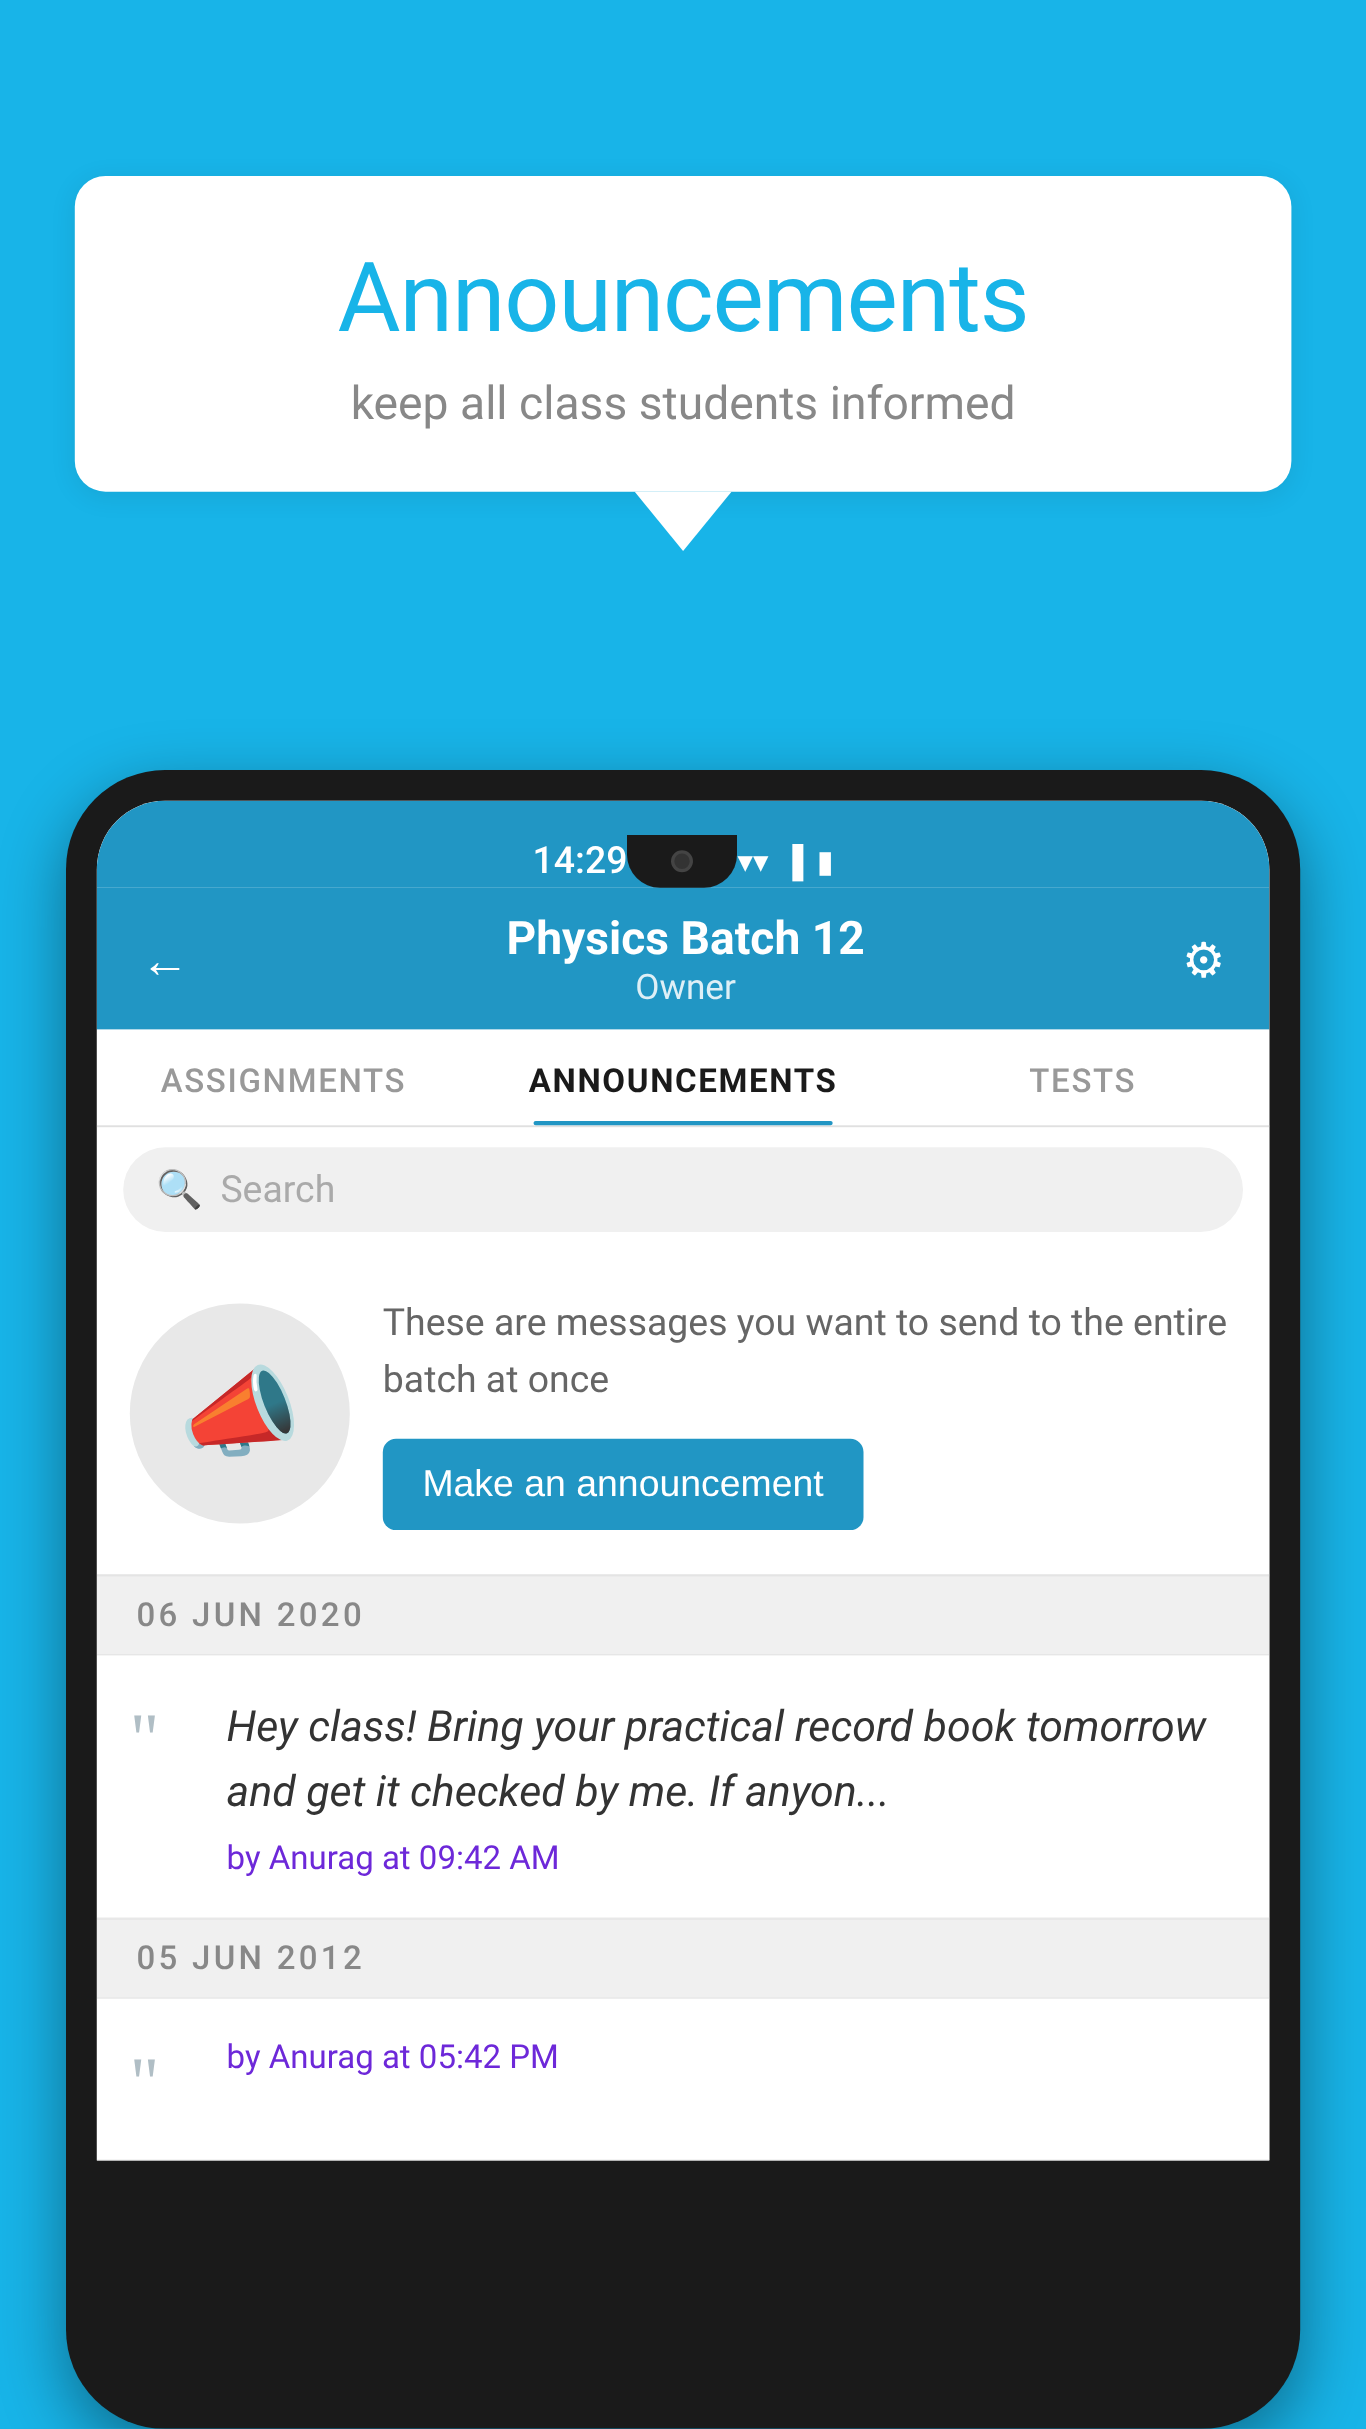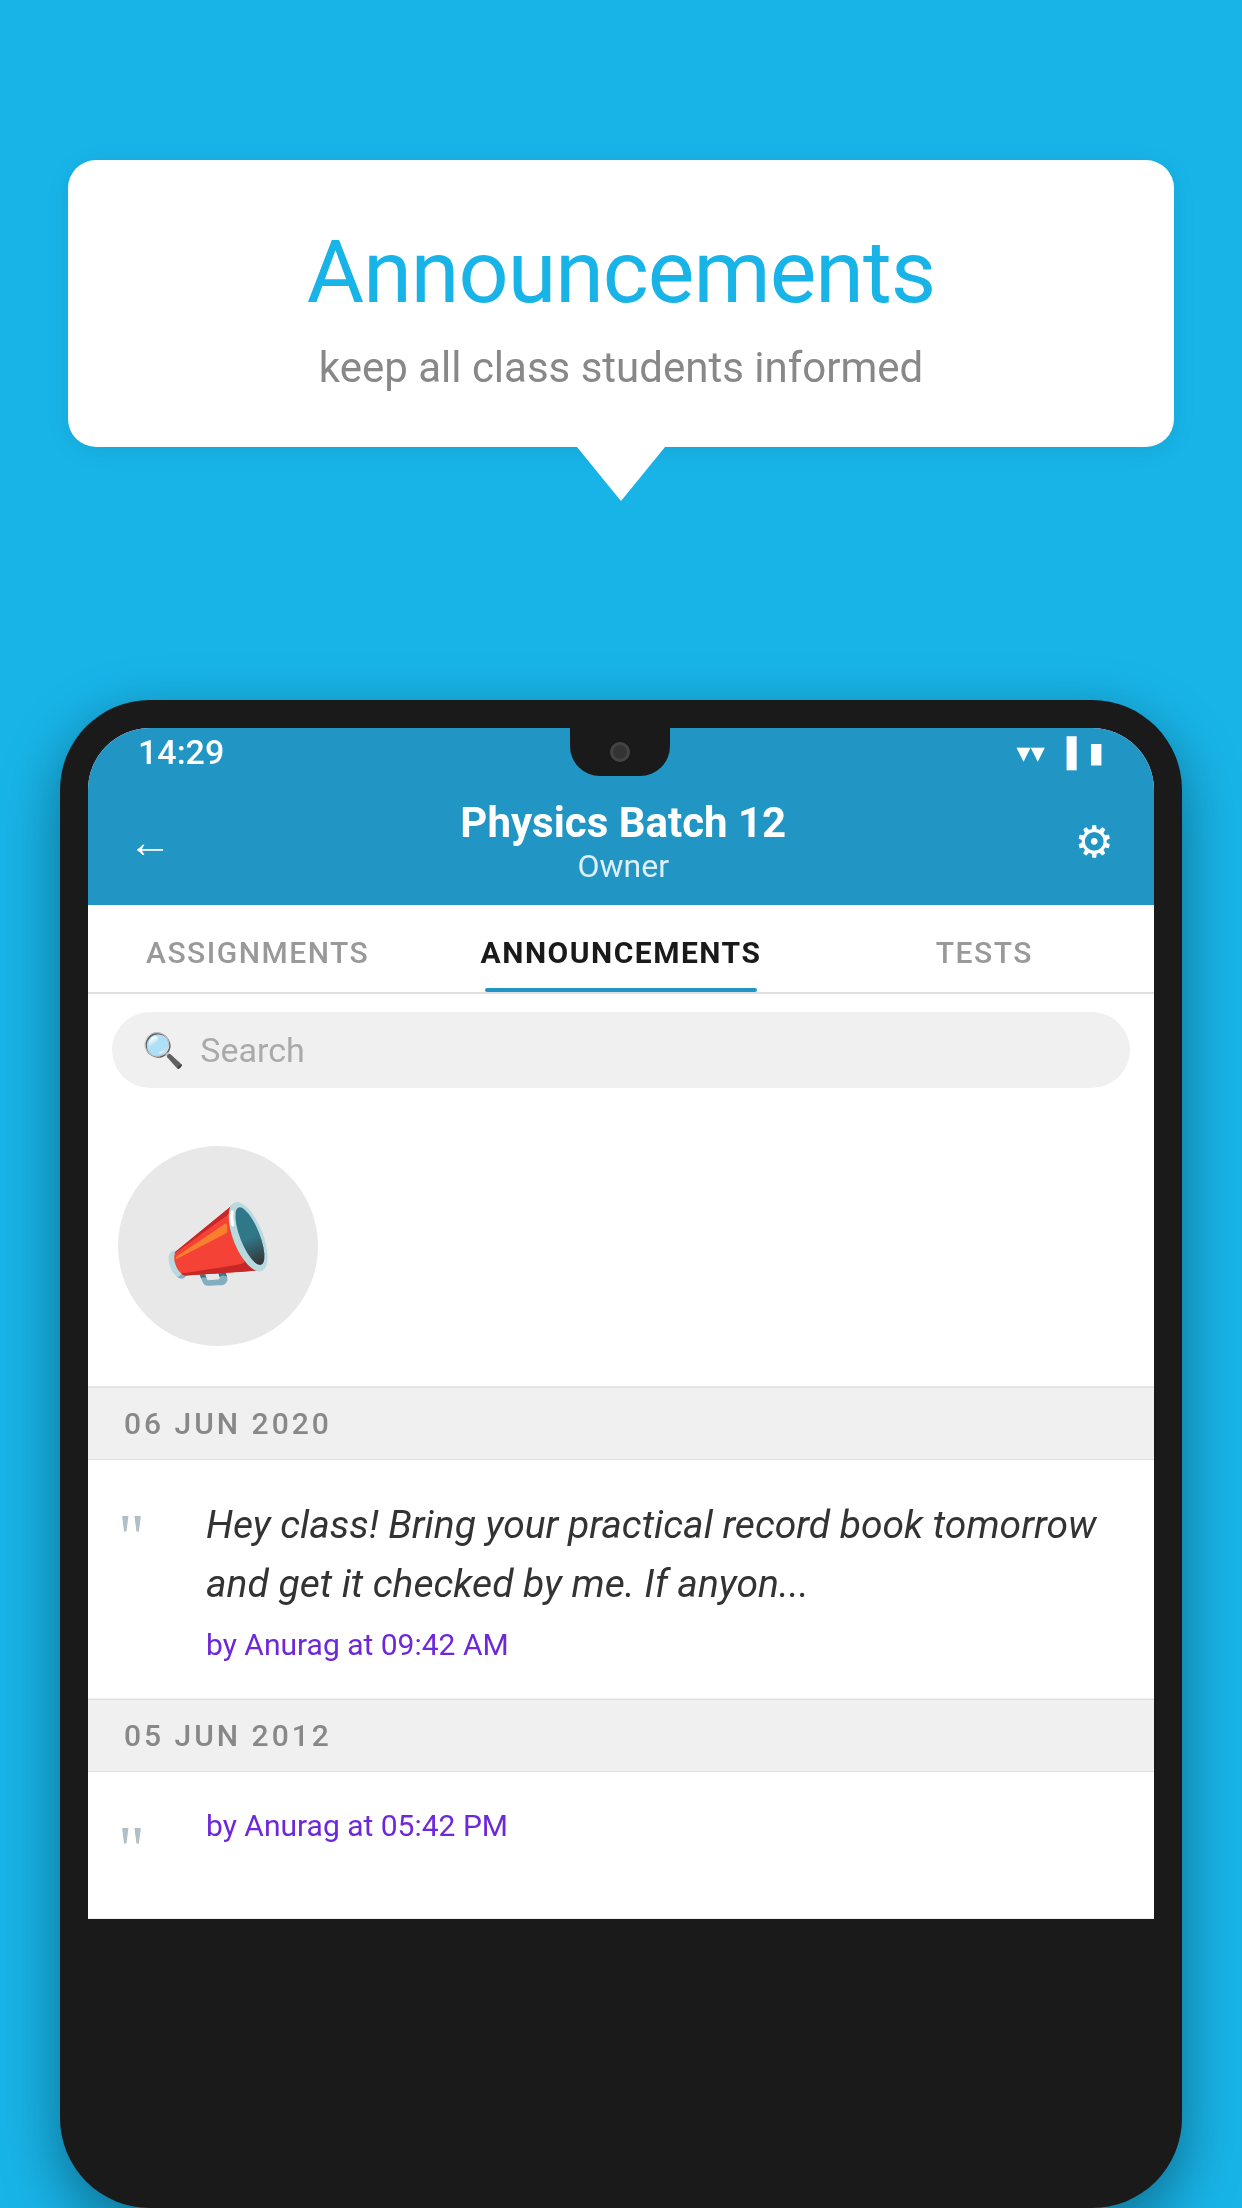--- a/index.html
+++ b/index.html
@@ -72,22 +72,22 @@
       width: 100%;
       height: 100%;
       position: relative;
       box-shadow: 0 20px 60px rgba(0,0,0,0.4);
     }
 
     
     .phone-top-bar {
       display: flex;
       align-items: center;
-      justify-content: space-between;
-      padding: 0 50px 0;
+      justify-content: center;
+      padding: 31px 50px 0;
       background: #2196c4;
       border-radius: 62px 62px 0 0;
     }
 
     .phone-time {
       color: #fff;
       font-size: 34px;
       font-weight: 500;
     }
 
@@ -377,20 +377,24 @@
           <div class="search-bar">
             <span class="search-icon-wrap">🔍</span>
             <span class="search-placeholder">Search</span>
           </div>
         </div>
 
         <div class="announcement-prompt">
           <div class="announcement-icon-circle">
             <span class="megaphone-icon">📣</span>
           </div>
+          <div class="announcement-right">
+            <div class="announcement-desc">These are messages you want to send to the entire batch at once</div>
+            <button class="make-announcement-btn">Make an announcement</button>
+          </div>
         </div>
 
         <div class="date-separator">06  JUN  2020</div>
 
         <div class="message-item">
           <div class="quote-icon">"</div>
           <div class="message-content">
             <div class="message-text">Hey class! Bring your practical record book tomorrow and get it checked by me. If anyon...</div>
             <div class="message-author">by Anurag at 09:42 AM</div>
           </div>

